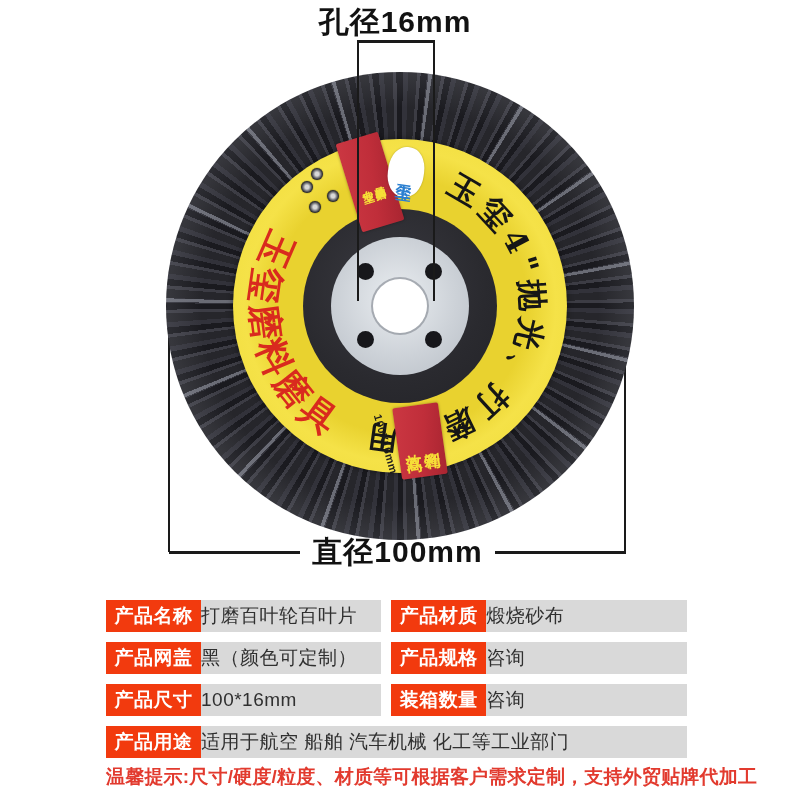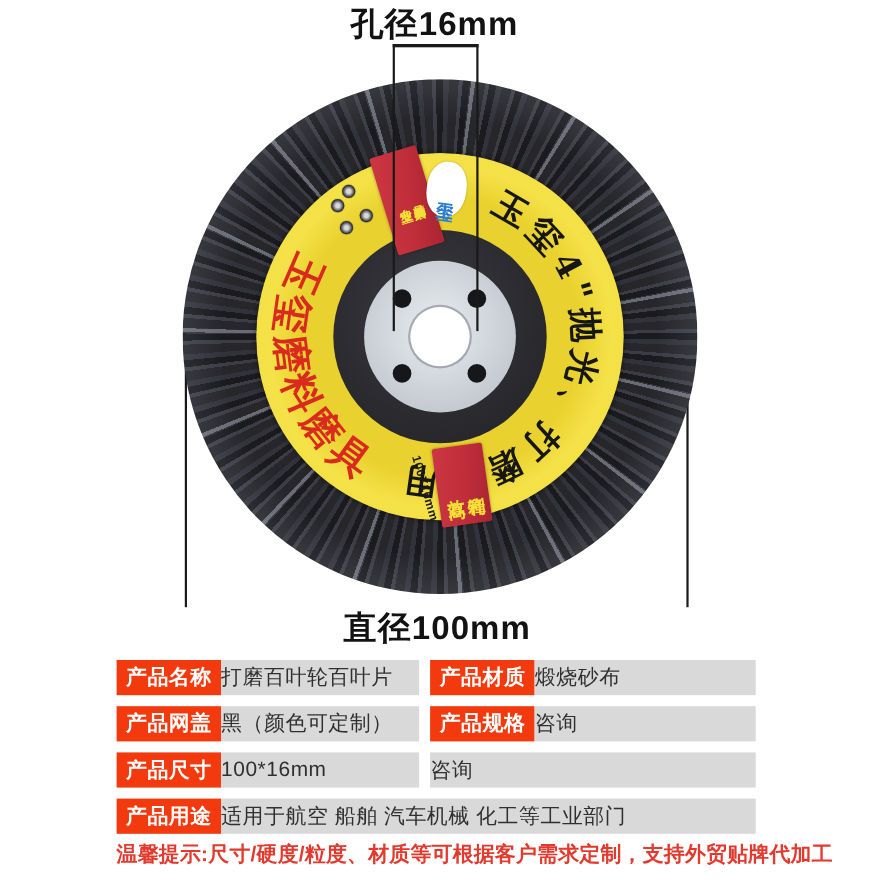--- a/index.html
+++ b/index.html
@@ -17,21 +17,21 @@
   .hole-label{left:315px;top:2px;width:160px;z-index:6;}
   .hole-bracket{
     left:357px;top:40px;width:74px;height:258px;z-index:5;
     border-top:3px solid #1a1a1a;border-left:2px solid #1a1a1a;border-right:2px solid #1a1a1a;
   }
   .diam-vline{width:2px;height:252px;top:300px;background:#1a1a1a;z-index:0;}
   .diam-vline.left{left:168px;}
   .diam-vline.right{left:624px;}
   .diam-row{
     left:169px;top:536px;width:457px;height:32px;z-index:2;
-    display:flex;align-items:center;gap:12px;flex-direction:column;
+    display:flex;align-items:center;gap:12px;
   }
   .diam-row .hline{flex:1;height:0;border-top:3px solid #1a1a1a;}
 
   
   .disc{left:166px;top:72px;width:468px;height:468px;z-index:1;}
   .disc > *{position:absolute;}
   .flap-ring{
     left:0;top:0;width:468px;height:468px;border-radius:50%;
     background:
       radial-gradient(circle, rgba(0,0,0,0) 60%, rgba(200,205,215,0.10) 70%, rgba(0,0,0,0.12) 80%, rgba(205,210,220,0.22) 96%, rgba(40,40,45,0.9) 99.4%),
@@ -196,20 +196,21 @@
       <div class="cell-label">产品规格</div>
       <div class="cell-value">咨询</div>
     </div>
   </div>
   <div class="spec-row">
     <div class="pair half-l">
       <div class="cell-label">产品尺寸</div>
       <div class="cell-value">100*16mm</div>
     </div>
     <div class="pair half-r">
+      <div class="cell-label">装箱数量</div>
       <div class="cell-value">咨询</div>
     </div>
   </div>
   <div class="spec-row">
     <div class="pair full">
       <div class="cell-label">产品用途</div>
       <div class="cell-value">适用于航空 船舶 汽车机械 化工等工业部门</div>
     </div>
   </div>
 </div>

